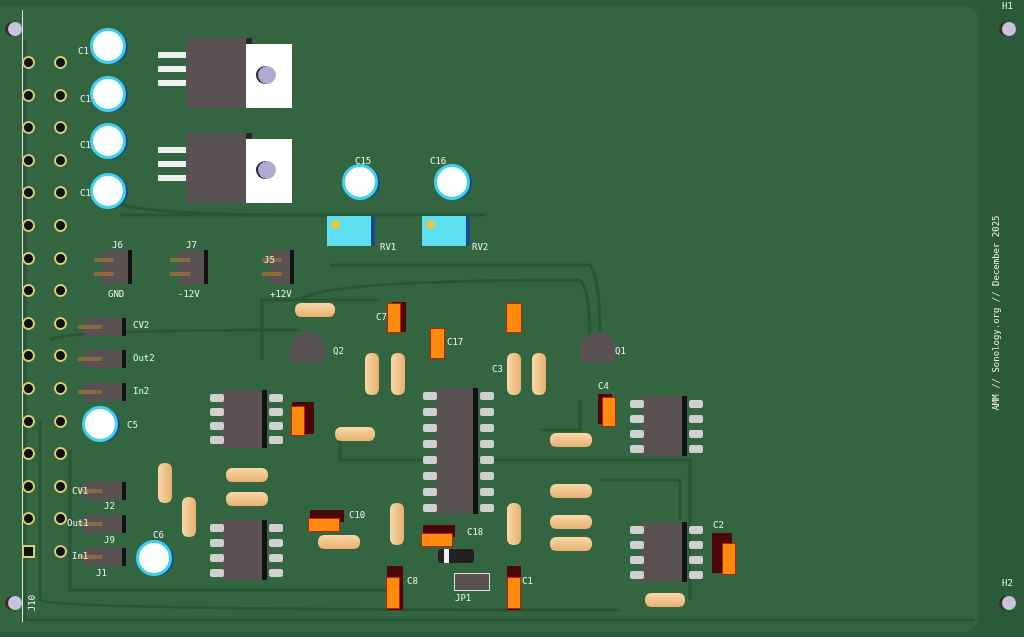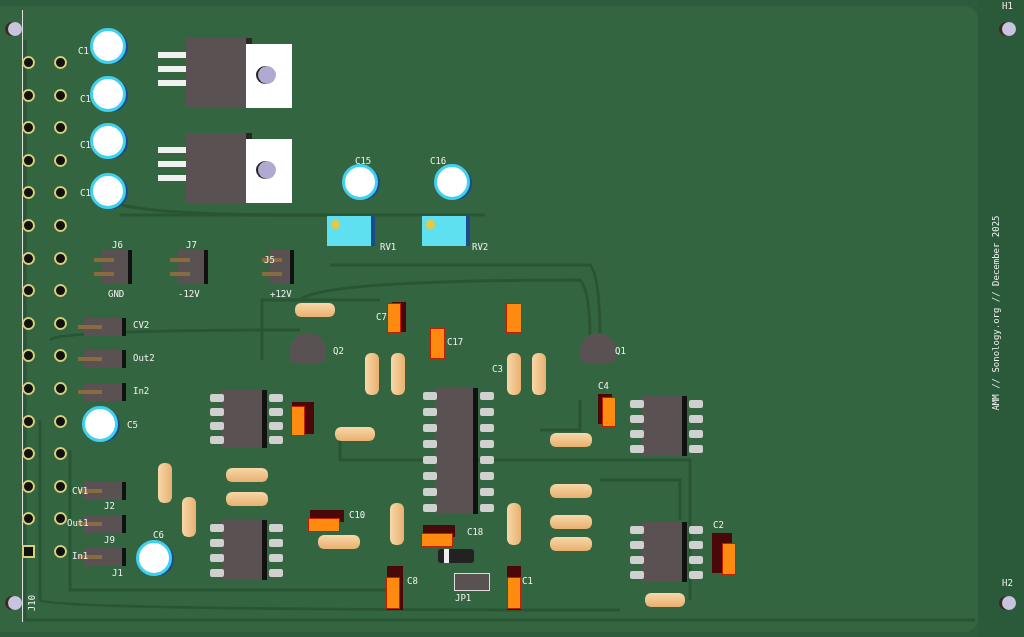--- a/index.html
+++ b/index.html
@@ -195,21 +195,21 @@
       <div class="pin"></div>
     </div>
   <div class="lbl" style="left:133px;top:320px;">CV2</div>
   <div class="lbl" style="left:133px;top:353px;">Out2</div>
   <div class="lbl" style="left:133px;top:386px;">In2</div>
   <div class="lbl" style="left:72px;top:486px;">CV1</div>
   <div class="lbl" style="left:67px;top:518px;">Out1</div>
   <div class="lbl" style="left:72px;top:551px;">In1</div>
   <div class="lbl" style="left:104px;top:501px;">J2</div>
   <div class="lbl" style="left:104px;top:535px;">J9</div>
-  <div class="lbl" style="left:112px;top:568px;">J1</div>
+  <div class="lbl" style="left:96px;top:568px;">J1</div>
 
   <div class="ecap" style="left:86px;top:408px;">
       <div class="top"></div>
     </div>
   <div class="ecap" style="left:140px;top:542px;">
       <div class="top"></div>
     </div>
   <div class="lbl" style="left:127px;top:420px;">C5</div>
   <div class="lbl" style="left:153px;top:530px;">C6</div>
 

